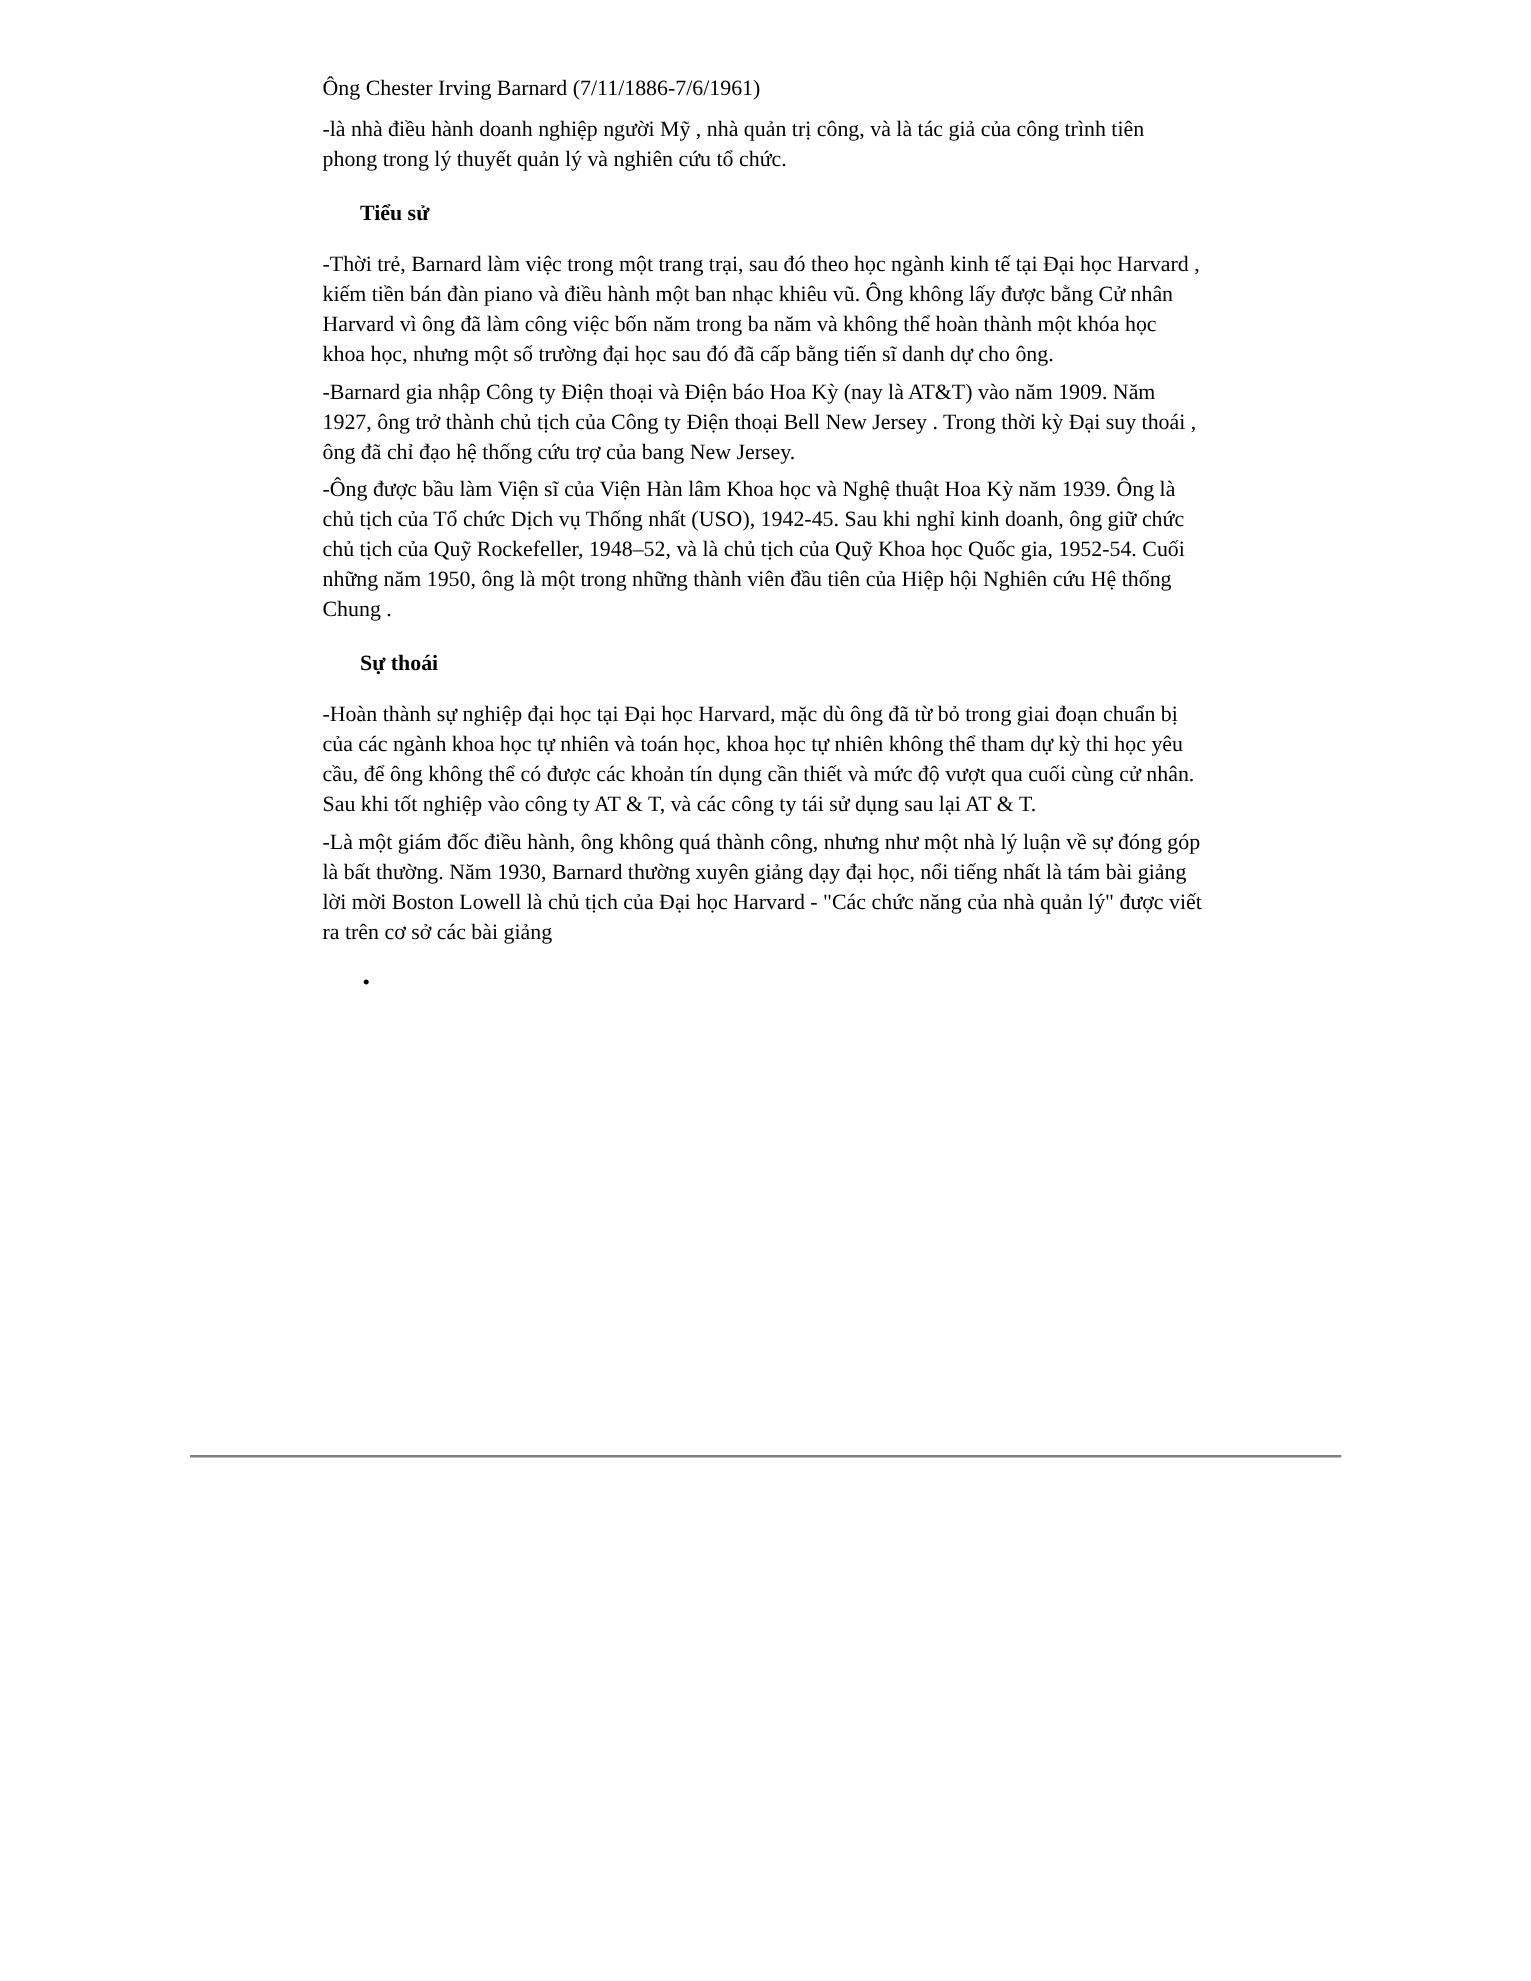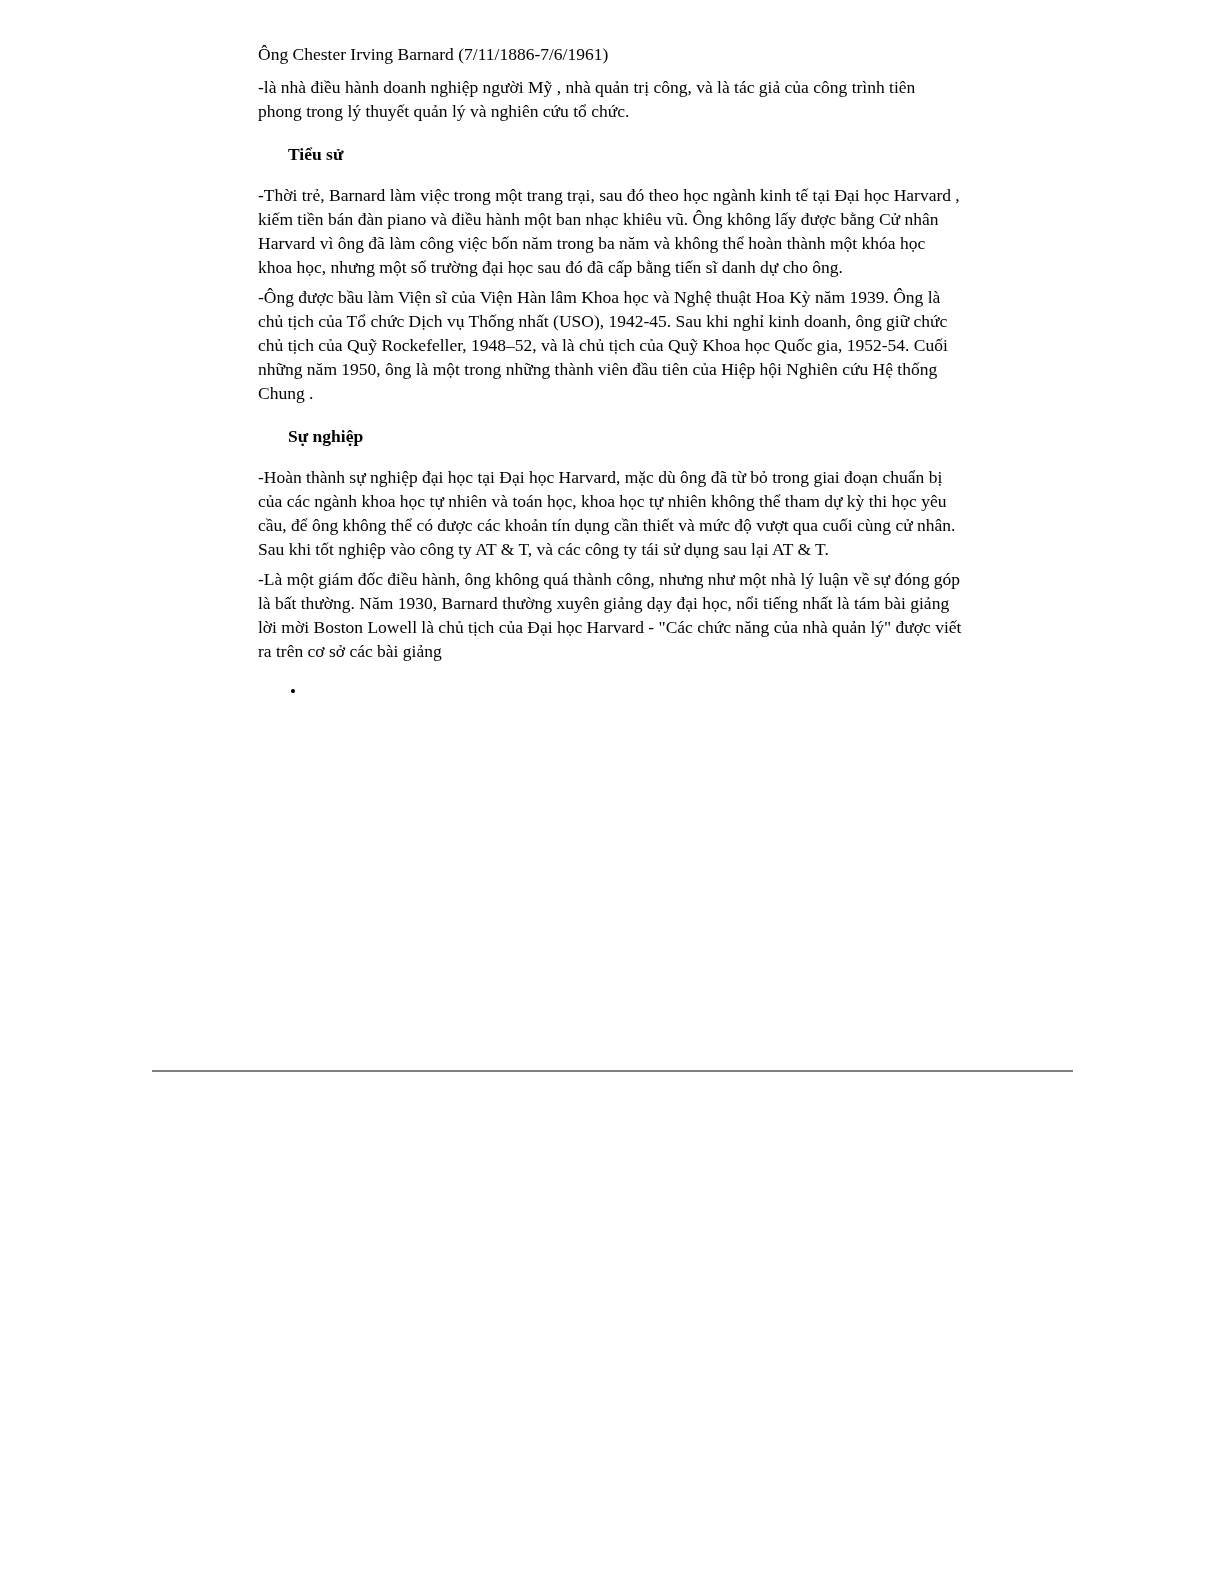--- a/index.html
+++ b/index.html
@@ -10,21 +10,21 @@
   body {
     width: 1225px;
     height: 1585px;
     position: relative;
     font-family: "Liberation Serif", serif;
     color: #000000;
     overflow: hidden;
   }
   .doc-content {
     box-sizing: border-box;
-    padding: 42px 262px 0 258px; 
+    padding: 58px 262px 0 258px; 
     font-size: 17.5px;
     line-height: 24px;
   }
   .doc-title {
     margin: 0 0 9px 0;
     font-size: 17.5px;
     font-weight: normal;
     line-height: 24px;
   }
   .doc-paragraph {
@@ -56,24 +56,25 @@
 <div class="doc-content">
 
   <p class="doc-title">Ông Chester Irving Barnard (7/11/1886-7/6/1961)</p>
 
   <p class="doc-paragraph">-là nhà điều hành doanh nghiệp người Mỹ , nhà quản trị công, và là tác giả của công trình tiên phong trong lý thuyết quản lý và nghiên cứu tổ chức.</p>
 
   <h2 class="section-heading">Tiểu sử</h2>
 
   <p class="doc-paragraph">-Thời trẻ, Barnard làm việc trong một trang trại, sau đó theo học ngành kinh tế tại Đại học Harvard , kiếm tiền bán đàn piano và điều hành một ban nhạc khiêu vũ. Ông không lấy được bằng Cử nhân Harvard vì ông đã làm công việc bốn năm trong ba năm và không thể hoàn thành một khóa học khoa học, nhưng một số trường đại học sau đó đã cấp bằng tiến sĩ danh dự cho ông.</p>
 
+  <p class="doc-paragraph">-Barnard gia nhập Công ty Điện thoại và Điện báo Hoa Kỳ (nay là AT&amp;T) vào năm 1909. Năm 1927, ông trở thành chủ tịch của Công ty Điện thoại Bell New Jersey . Trong thời kỳ Đại suy thoái , ông đã chỉ đạo hệ thống cứu trợ của bang New Jersey.</p>
 
   <p class="doc-paragraph">-Ông được bầu làm Viện sĩ của Viện Hàn lâm Khoa học và Nghệ thuật Hoa Kỳ năm 1939. Ông là chủ tịch của Tổ chức Dịch vụ Thống nhất (USO), 1942-45. Sau khi nghỉ kinh doanh, ông giữ chức chủ tịch của Quỹ Rockefeller, 1948–52, và là chủ tịch của Quỹ Khoa học Quốc gia, 1952-54. Cuối những năm 1950, ông là một trong những thành viên đầu tiên của Hiệp hội Nghiên cứu Hệ thống Chung .</p>
 
-  <h2 class="section-heading">Sự nghiệp</h2>
+  <h2 class="section-heading">Sự thoái</h2>
 
   <p class="doc-paragraph">-Hoàn thành sự nghiệp đại học tại Đại học Harvard, mặc dù ông đã từ bỏ trong giai đoạn chuẩn bị của các ngành khoa học tự nhiên và toán học, khoa học tự nhiên không thể tham dự kỳ thi học yêu cầu, để ông không thể có được các khoản tín dụng cần thiết và mức độ vượt qua cuối cùng cử nhân. Sau khi tốt nghiệp vào công ty AT &amp; T, và các công ty tái sử dụng sau lại AT &amp; T.</p>
 
   <p class="doc-paragraph">-Là một giám đốc điều hành, ông không quá thành công, nhưng như một nhà lý luận về sự đóng góp là bất thường. Năm 1930, Barnard thường xuyên giảng dạy đại học, nổi tiếng nhất là tám bài giảng lời mời Boston Lowell là chủ tịch của Đại học Harvard - "Các chức năng của nhà quản lý" được viết ra trên cơ sở các bài giảng</p>
 
   <div class="empty-bullet-line">
     <span class="bullet-glyph">•</span>
   </div>
 
 </div>

